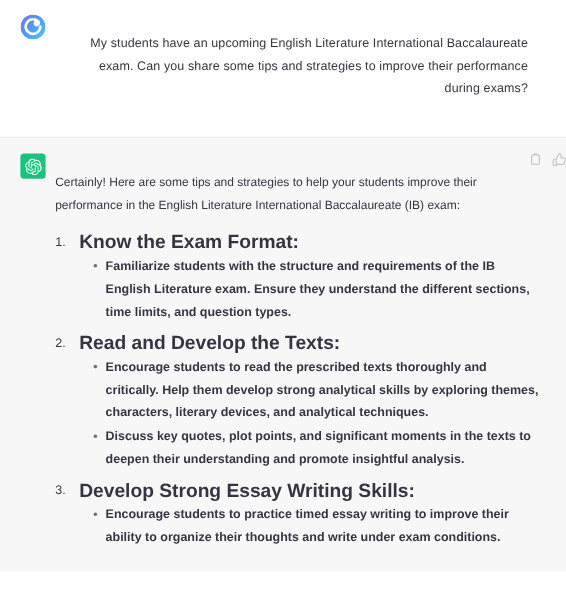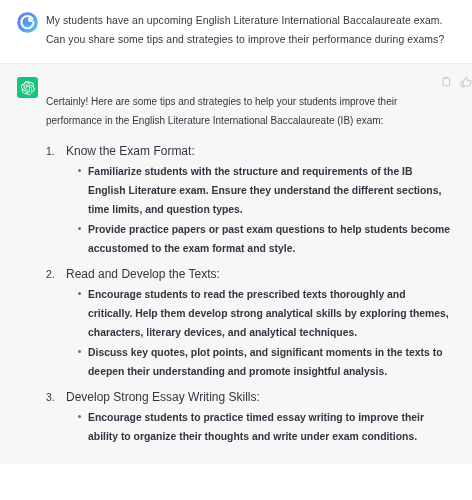--- a/index.html
+++ b/index.html
@@ -61,22 +61,23 @@
   .msg-body {
     flex: 1 1 auto;
     min-width: 0;
     padding-right: 8px;
   }
 
   .para {
     font-size: 10.4px;
     line-height: 19px;
     color: #343541;
-    margin: 0;
+    margin: 16px;
     letter-spacing: 0.01em;
+    text-align: right;
   }
 
   .intro {
     font-size: 10px;
     line-height: 19px;
     margin: 16px 0 12px 0;
     color: #343541;
     max-width: 392px;
   }
 
@@ -98,24 +99,25 @@
     content: counter(step) ".";
     position: absolute;
     left: 0;
     top: 0;
     font-size: 10.4px;
     line-height: 19px;
     color: #343541;
   }
 
   .step-title {
-    font-size: 12px;
+    font-size: 16px;
     line-height: 19px;
     color: #343541;
     margin: 0;
+    font-weight: bold;
   }
 
   ul.subs {
     margin: 1px 0 7px 0;
     padding: 0 0 0 11px;
     list-style: none;
     font-weight: bold;
   }
 
   ul.subs > li.sub {
@@ -196,21 +198,20 @@
 
     <div class="msg-body">
       <p class="intro">Certainly! Here are some tips and strategies to help your students improve their performance in the English Literature International Baccalaureate (IB) exam:</p>
 
       <ol class="steps">
 
         <li class="step">
           <p class="step-title">Know the Exam Format:</p>
           <ul class="subs">
             <li class="sub">Familiarize students with the structure and requirements of the IB English Literature exam. Ensure they understand the different sections, time limits, and question types.</li>
-            <li class="sub">Provide practice papers or past exam questions to help students become accustomed to the exam format and style.</li>
           </ul>
         </li>
 
         <li class="step">
           <p class="step-title">Read and Develop the Texts:</p>
           <ul class="subs">
             <li class="sub">Encourage students to read the prescribed texts thoroughly and critically. Help them develop strong analytical skills by exploring themes, characters, literary devices, and analytical techniques.</li>
             <li class="sub">Discuss key quotes, plot points, and significant moments in the texts to deepen their understanding and promote insightful analysis.</li>
           </ul>
         </li>

